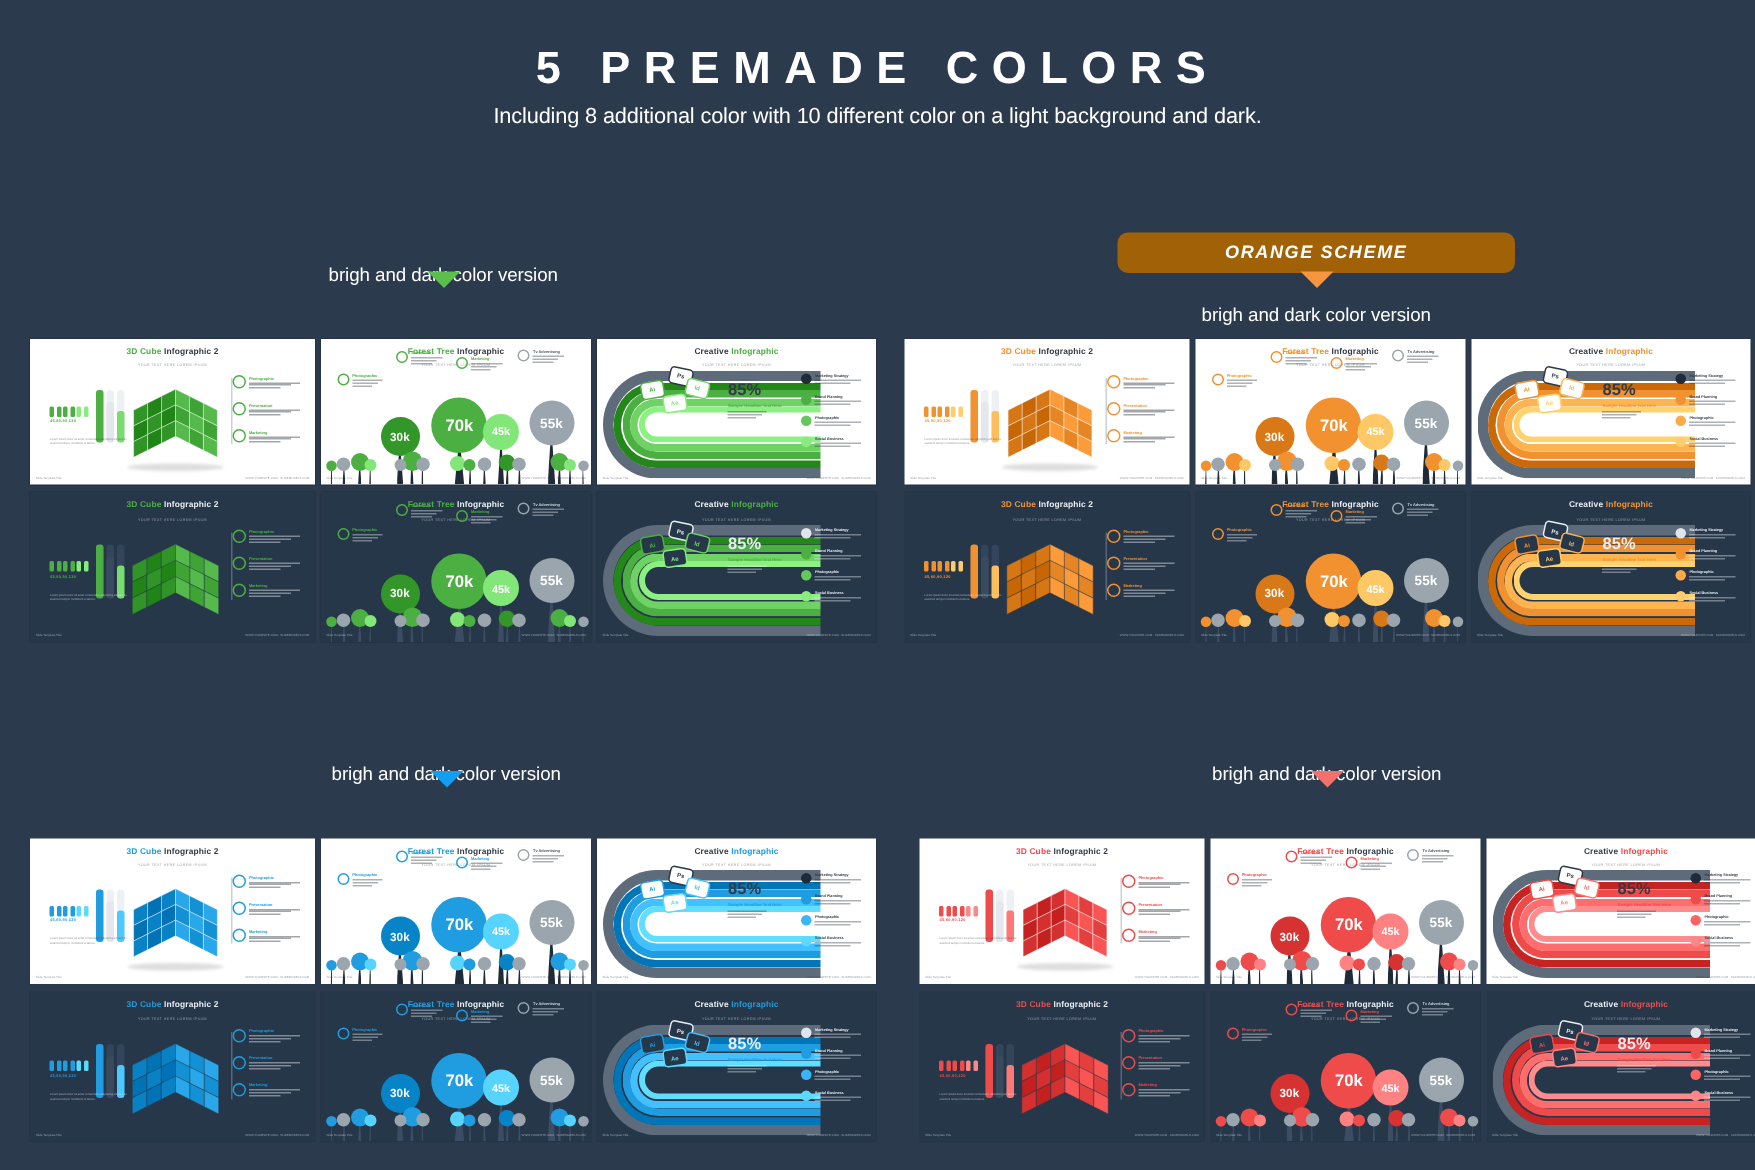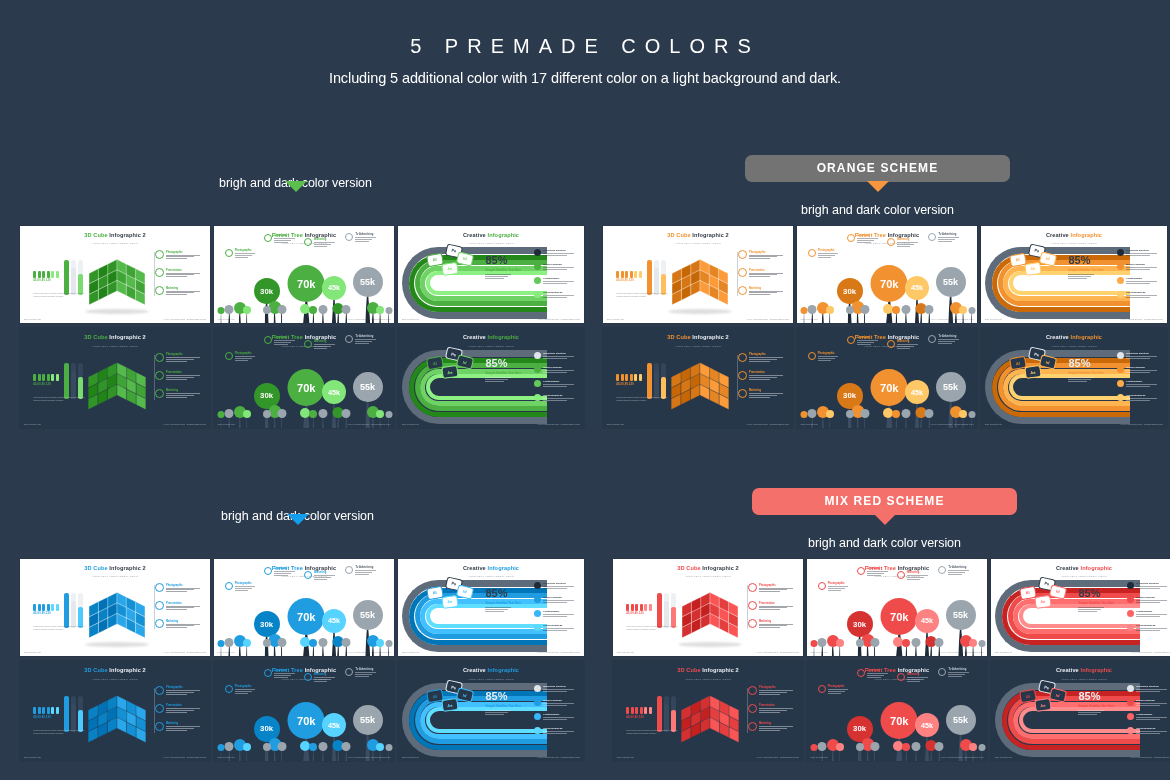--- a/index.html
+++ b/index.html
@@ -7,21 +7,21 @@
     width: 1170px; height: 780px;
     background: #2b3a4d;
     font-family: "Liberation Sans", sans-serif;
     overflow: hidden;
   }
   #root { position: relative; width: 1170px; height: 780px; }
 
   
   .hdr { position:absolute; left:0; top:26px; width:1170px; text-align:center; }
   .hdr h1 {
-    font-size: 20px; font-weight: 400; color:#ffffff;
+    font-size: 30px; font-weight: 700; color:#ffffff;
     letter-spacing: 9px; line-height: 40px;
   }
   .hdr p {
     font-size: 14.5px; color:#ffffff; font-weight:400;
     margin-top: 4px; letter-spacing:-0.1px;
   }
 
   
   .scheme { position:absolute; }
   .badge-wrap { position:relative; }
@@ -111,21 +111,21 @@
   .foot-l { position:absolute; left:2%; bottom:3%; font-size:2px; opacity:.5; }
   .foot-r { position:absolute; right:2%; bottom:3%; font-size:2px; opacity:.5; }
 </style>
 </head>
 <body>
 
 <div id="root">
 
   <div class="hdr">
     <h1>5 PREMADE COLORS</h1>
-    <p>Including 5 additional color with 17 different color on a light background and dark.</p>
+    <p>Including 8 additional color with 10 different color on a light background and dark.</p>
   </div>
 
   <div id="schemes-host">
       <div class="scheme" style="left: 0px; top: 0px; width: 1170px;">
         <div class="badge-wrap" style="position: absolute; left: 163px; top: 155px; width: 265px;">
           <div class="badge-tail" style="border-top-color: rgb(92, 191, 77);"></div>
           <div class="sub">brigh and dark color version</div>
         </div>
         <div class="grid" style="left: 20px; top: 226px; width: 570px; gap: 5px 4px;">
           <div class="thumb light" style="width: 190px; height: 97px;">
@@ -662,21 +662,21 @@
                 </div>
               </div>
             </div>
             <div class="foot-l" style="color: rgb(232, 237, 242);">Slide Template Title</div>
             <div class="foot-r" style="color: rgb(232, 237, 242);">WWW.YOURSITE.COM  .  SLIDEMODELS.COM</div>
           </div>
         </div>
       </div>
       <div class="scheme" style="left: 0px; top: 0px; width: 1170px;">
         <div class="badge-wrap" style="position: absolute; left: 745px; top: 155px; width: 265px;">
-          <div class="badge" style="background: #737373;">ORANGE SCHEME</div>
+          <div class="badge" style="background: #a16207; font-style: italic;">ORANGE SCHEME</div>
           <div class="badge-tail" style="border-top-color: rgb(247, 150, 62);"></div>
           <div class="sub">brigh and dark color version</div>
         </div>
         <div class="grid" style="left: 603px; top: 226px; width: 570px; gap: 5px 4px;">
           <div class="thumb light" style="width: 190px; height: 97px;">
             <div class="t-title" style="color: rgb(51, 59, 69);"><span style="color: rgb(242, 145, 47);">3D Cube </span><span class="b" style="color: rgb(51, 59, 69);">Infographic 2</span></div>
             <div class="t-sub" style="color: rgb(51, 59, 69); opacity: 0.5;">YOUR TEXT HERE LOREM IPSUM</div>
             <div class="dots">
               <div class="dot-row">
                 <div class="dot" style="background: rgb(242, 145, 47);"></div>
@@ -1753,21 +1753,20 @@
                 </div>
               </div>
             </div>
             <div class="foot-l" style="color: rgb(232, 237, 242);">Slide Template Title</div>
             <div class="foot-r" style="color: rgb(232, 237, 242);">WWW.YOURSITE.COM  .  SLIDEMODELS.COM</div>
           </div>
         </div>
       </div>
       <div class="scheme" style="left: 0px; top: 0px; width: 1170px;">
         <div class="badge-wrap" style="position: absolute; left: 752px; top: 488px; width: 265px;">
-          <div class="badge" style="background: rgb(244, 112, 106);">MIX RED SCHEME</div>
           <div class="badge-tail" style="border-top-color: rgb(244, 112, 106);"></div>
           <div class="sub">brigh and dark color version</div>
         </div>
         <div class="grid" style="left: 613px; top: 559px; width: 570px; gap: 5px 4px;">
           <div class="thumb light" style="width: 190px; height: 97px;">
             <div class="t-title" style="color: rgb(51, 59, 69);"><span style="color: rgb(239, 75, 75);">3D Cube </span><span class="b" style="color: rgb(51, 59, 69);">Infographic 2</span></div>
             <div class="t-sub" style="color: rgb(51, 59, 69); opacity: 0.5;">YOUR TEXT HERE LOREM IPSUM</div>
             <div class="dots">
               <div class="dot-row">
                 <div class="dot" style="background: rgb(239, 75, 75);"></div>

